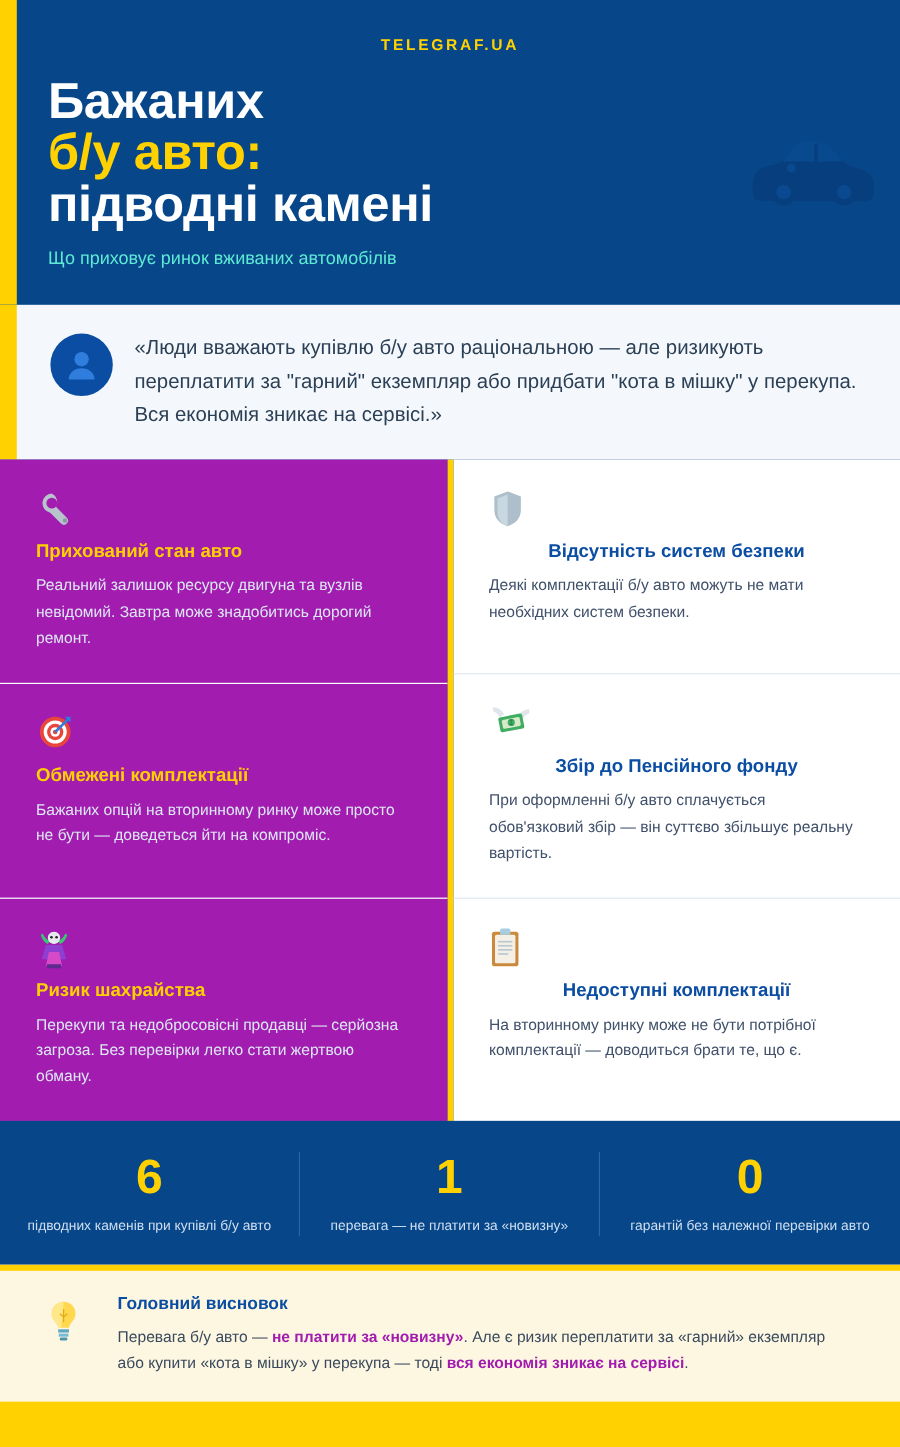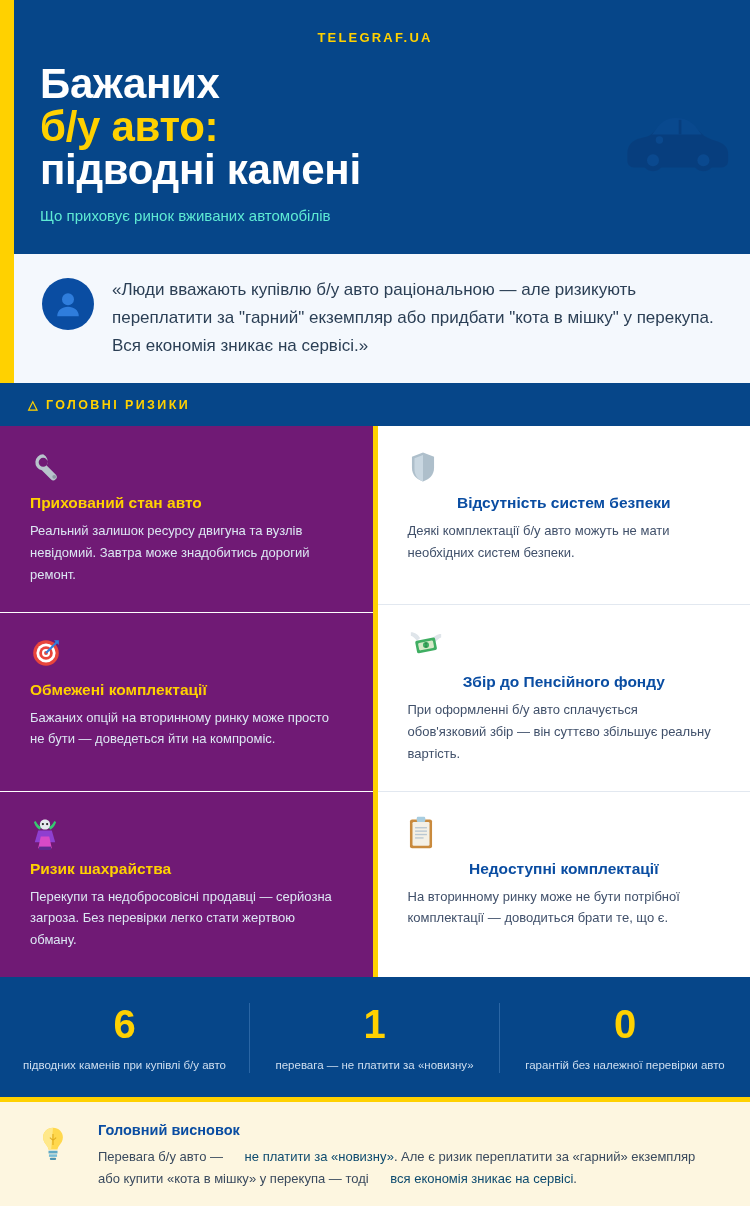--- a/index.html
+++ b/index.html
@@ -111,21 +111,21 @@
     letter-spacing: 2.4px;
     padding: 14px 0 14px 28px;
   }
   .risk-grid {
     display: grid;
     grid-template-columns: 1fr 5px 1fr;
     background: #064689;
   }
   .risk-col-divider { background: #ffd100; }
   .risk-col { display: flex; flex-direction: column; }
-  .risk-col.left  { background: #701a75; }
+  .risk-col.left  { background: #a21caf; }
   .risk-col.right { background: #ffffff; }
 
   .risk-card {
     padding: 24px 30px 26px 30px;
     box-sizing: border-box;
     min-height: 179px;
   }
   .risk-col.left  .risk-card { border-bottom: 1px solid #ffffff; }
   .risk-col.right .risk-card { border-bottom: 1px solid #e2e8f0; }
   .risk-col .risk-card:last-child { border-bottom: none; }
@@ -191,21 +191,21 @@
     font-size: 14.5px;
     font-weight: bold;
     margin: 0 0 8px 0;
   }
   .conclusion-text {
     color: #3a4a5e;
     font-size: 13px;
     line-height: 1.66;
     margin: 0;
   }
-  .conclusion-text b { color: #0c4a6e; font-weight: normal; margin-left: 18px; }
+  .conclusion-text b { color: #a21caf; font-weight: bold; }
 
   
   .footer {
     background: #ffd100;
     display: flex;
     align-items: center;
     justify-content: space-between;
     padding: 18px 40px 20px 40px;
     box-sizing: border-box;
     min-height: 62px;
@@ -246,24 +246,20 @@
       <svg width="30" height="30" viewBox="0 0 32 32" aria-hidden="true">
         <circle cx="16" cy="11" r="6.4" fill="#2f7ddc"></circle>
         <path d="M4.5 29c0-6.2 5.2-10 11.5-10s11.5 3.8 11.5 10z" fill="#2f7ddc"></path>
       </svg>
     </div>
     <div class="quote-body">
       <p class="quote-text">«Люди вважають купівлю б/у авто раціональною — але ризикують переплатити за "гарний" екземпляр або придбати "кота в мішку" у перекупа. Вся економія зникає на сервісі.»</p>
     </div>
   </div>
 
-  <div class="risks-header">
-    <span>△</span>
-    <span>ГОЛОВНІ РИЗИКИ</span>
-  </div>
 
   <div class="risk-grid">
 
     <div class="risk-col left">
 
       <div class="risk-card">
         <div class="risk-icon">
           <svg width="34" height="34" viewBox="0 0 40 40">
             <path d="M15.5 5a9.5 9.5 0 0 0-1.6 18.8l10.6 10.6a4 4 0 0 0 5.7-5.7L19.6 18.1A9.5 9.5 0 0 0 15.5 5zm0 4.2a5.3 5.3 0 1 1 0 10.6 5.3 5.3 0 0 1 0-10.6z" fill="#b8c4cc"></path>
             <circle cx="28.5" cy="31.5" r="2.2" fill="#8d9aa5"></circle>

